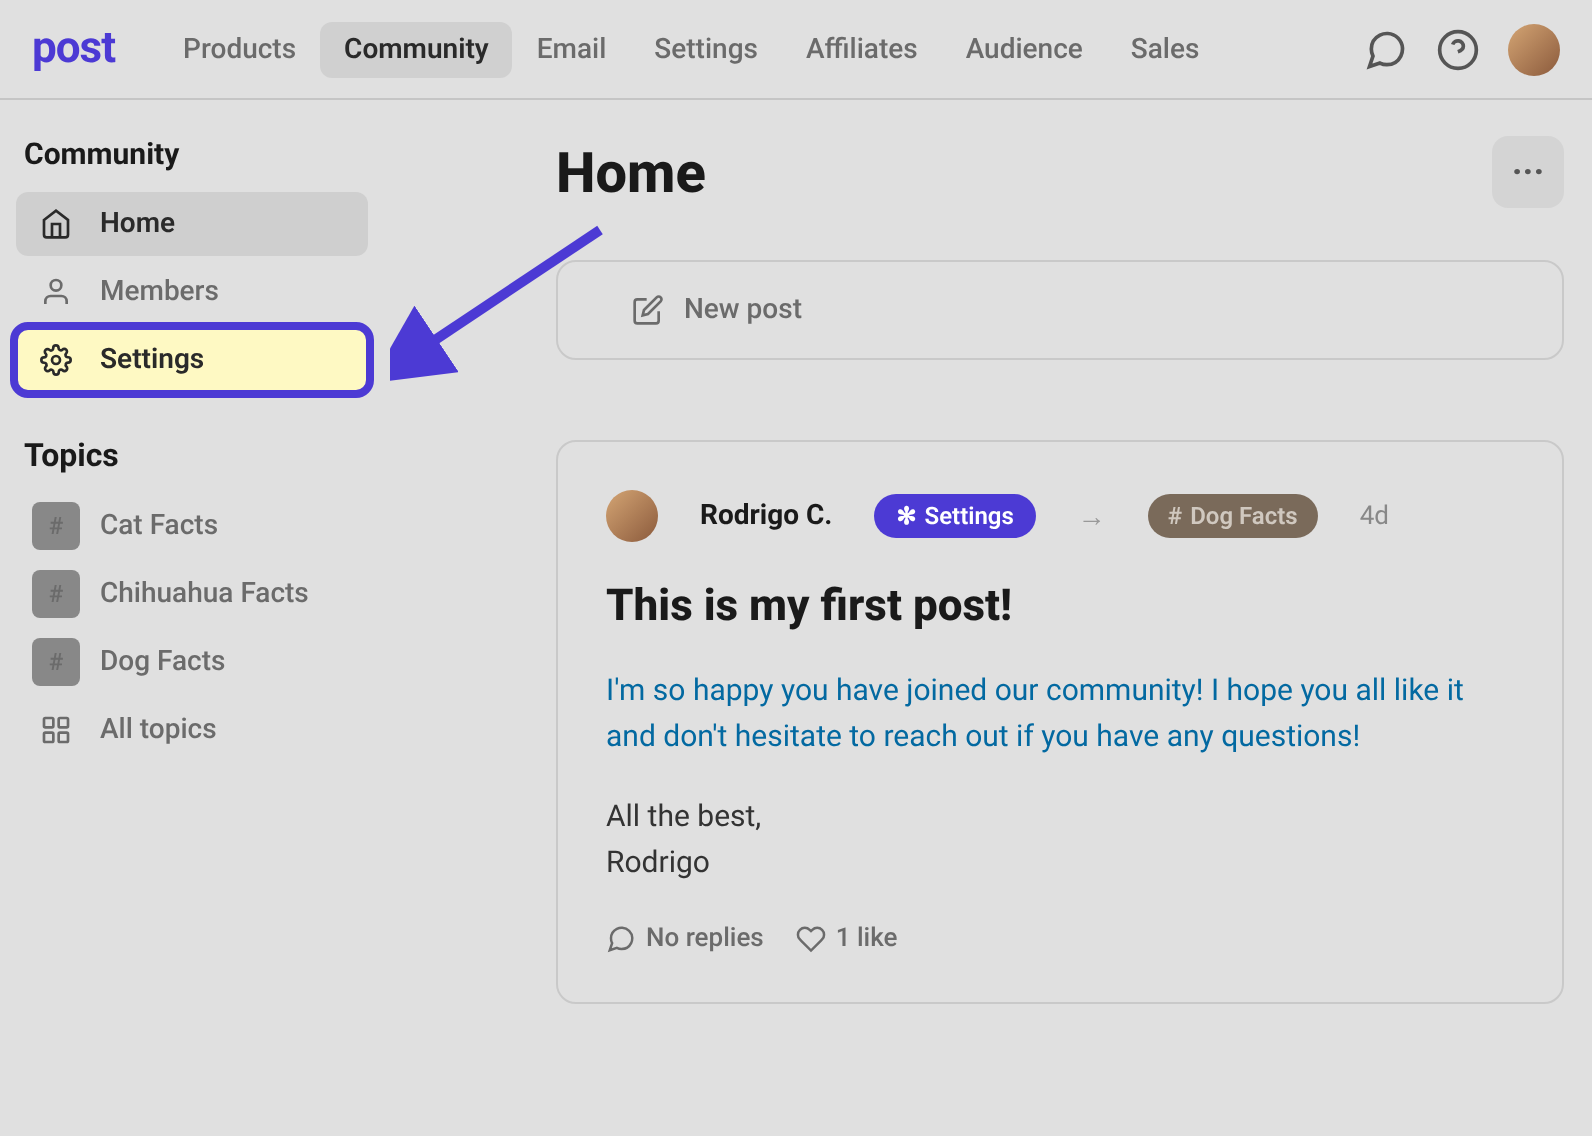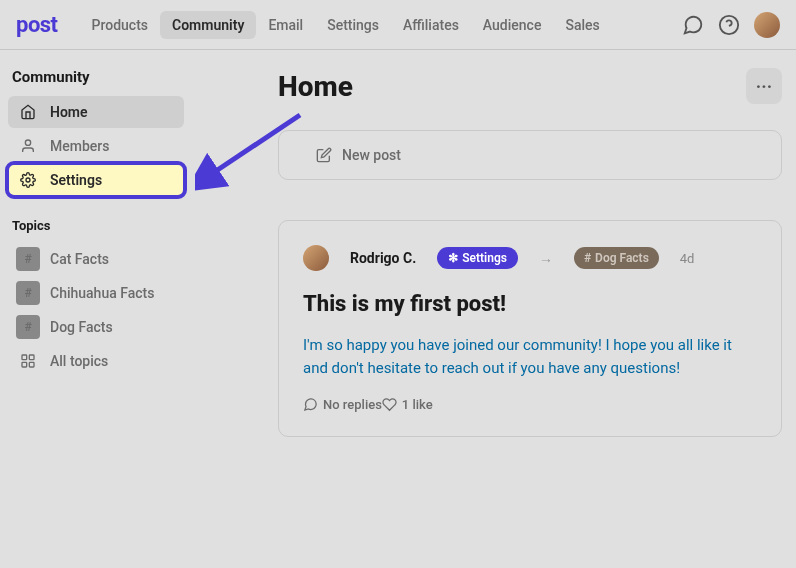--- a/index.html
+++ b/index.html
@@ -120,21 +120,21 @@
     .side-item.active .si-icon, .side-item.highlighted .si-icon {
       color: #2a2a2a;
     }
     .topic-icon {
       background: #888;
       color: #fff;
       font-size: 12px;
       border-radius: 5px;
     }
     .topics-heading {
-      font-size: 13px;
+      font-size: 16px;
       font-weight: 700;
       color: #1a1a1a;
       padding: 22px 4px 10px 4px;
     }
     .main {
       flex: 1;
       padding: 18px 14px 0 86px;
       position: relative;
     }
     .page-header {
@@ -237,21 +237,21 @@
       margin-bottom: 18px;
     }
     .post-sign {
       font-size: 15px;
       line-height: 1.5;
       color: #333;
       margin-bottom: 20px;
     }
     .post-actions {
       display: flex;
-      gap: 0;
+      gap: 16px;
       color: #6b6b6b;
       font-size: 13px;
       font-weight: 500;
     }
     .pact {
       display: flex;
       align-items: center;
       gap: 5px;
       cursor: pointer;
     }
@@ -383,20 +383,24 @@
         </div>
         <span class="arrow-sep">→</span>
         <div class="tag-chip">
           <span>#</span>
           <span>Dog Facts</span>
         </div>
         <span class="post-time">4d</span>
       </div>
       <div class="post-title">This is my first post!</div>
       <div class="post-body">I'm so happy you have joined our community! I hope you all like it and don't hesitate to reach out if you have any questions!</div>
+      <div class="post-sign">
+        <div>All the best,</div>
+        <div>Rodrigo</div>
+      </div>
       <div class="post-actions">
         <div class="pact">
           <span>
             <svg width="15" height="15" viewBox="0 0 24 24" fill="none" stroke="currentColor" stroke-width="2">
                 <path d="M21 11.5a8.38 8.38 0 0 1-.9 3.8 8.5 8.5 0 0 1-7.6 4.7 8.38 8.38 0 0 1-3.8-.9L3 21l1.9-5.7a8.38 8.38 0 0 1-.9-3.8 8.5 8.5 0 0 1 4.7-7.6 8.38 8.38 0 0 1 3.8-.9h.5a8.48 8.48 0 0 1 8 8v.5z"></path>
               </svg>
           </span>
           <span>No replies</span>
         </div>
         <div class="pact">

